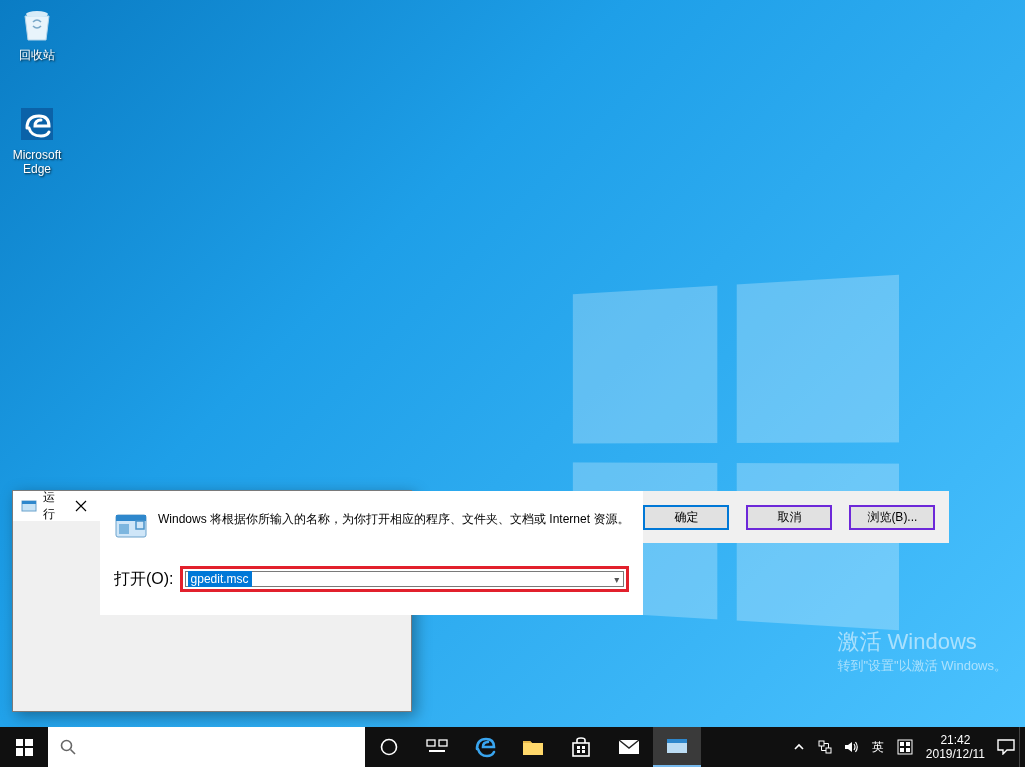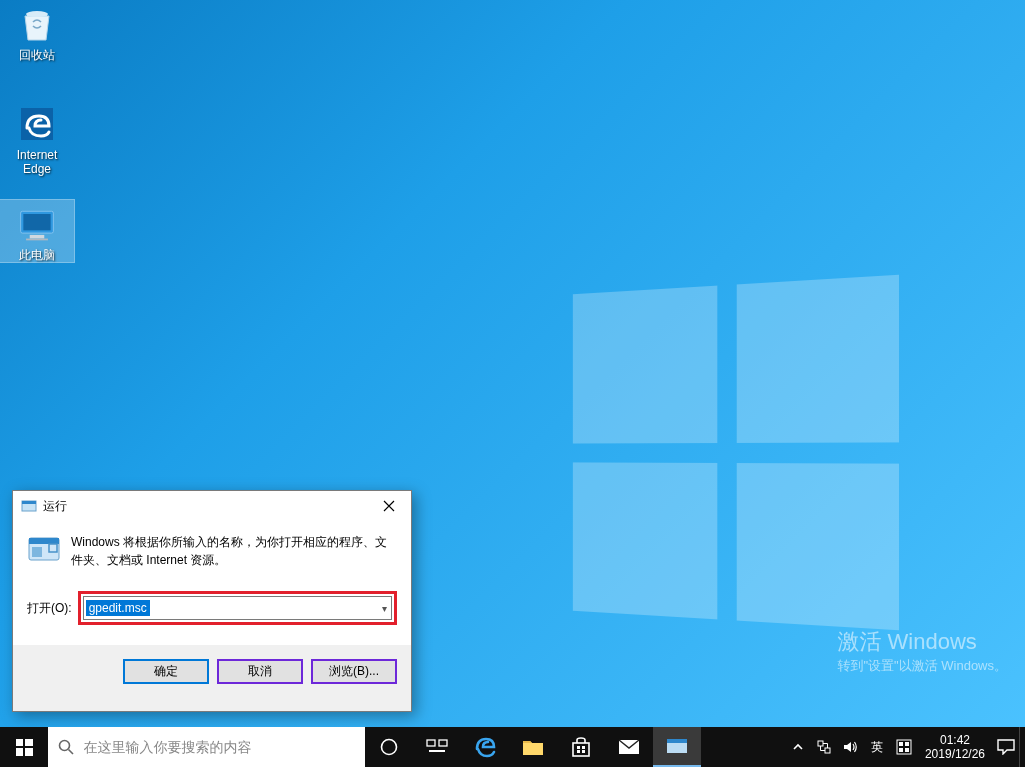--- a/index.html
+++ b/index.html
@@ -56,36 +56,36 @@
     .tray{ margin-left:auto; display:flex; align-items:center; height:100%; }
     .tray .t{ width:26px; height:40px; display:flex; align-items:center; justify-content:center; font-size:13px; }
     .tray .ime{ font-size:12px; width:28px; }
     .tray .clock{ text-align:center; font-size:12px; line-height:14px; padding:0 8px; }
     .tray .showdesk{ width:6px; height:40px; border-left:1px solid #444; }
 
     .run-dialog {
       position:absolute; left:12px; top:490px; width:400px; height:222px;
       background:#f0f0f0; border:1px solid #7a7a7a;
       box-shadow:4px 4px 14px rgba(0,0,0,0.35);
-      display:flex; flex-direction:column;
+      display:flex; 
     }
     .run-title{ height:30px; background:#fff; display:flex; align-items:center; padding-left:8px; font-size:12px; }
     .run-title .ri{ width:16px; height:16px; margin-right:6px; }
     .run-close{ margin-left:auto; width:45px; height:30px; display:flex; align-items:center; justify-content:center; }
     .run-body{ padding:12px 14px 0; background:#fff; flex:0 0 auto; height:124px; }
-    .run-desc{ display:flex; gap:10px; }
+    .run-desc{ display:flex; gap:10px;margin-top:7px; }
     .run-desc .ricon{ width:34px; height:34px; flex:none; }
     .run-desc .txt{ font-size:12px; line-height:18px; }
     .run-input-row{ display:flex; align-items:center; margin-top:22px; gap:6px; }
-    .run-input-row .lb{ font-size:12px; white-space:nowrap; }
+    .run-input-row .lb{ font-size:16px; white-space:nowrap; }
     .combo-wrap{ flex:1; border:3px solid #e2202c; padding:2px; }
-    .combo{ border:1px solid #7a7a7a; background:#fff; height:24px; display:flex; align-items:center; position:relative; }
+    .combo{ border:1px solid #7a7a7a; background:#fff; height:16px; display:flex; align-items:center; position:relative; }
     .combo .val{ background:#0078d7; color:#fff; padding:1px 3px; margin-left:2px; font-size:12px; }
     .combo .dd{ position:absolute; right:4px; font-size:10px; color:#555; }
-    .run-buttons{ background:#f0f0f0; height:52px; display:flex; justify-content:flex-end; align-items:center; padding-right:14px; gap:8px; }
+    .run-buttons{ background:#f0f0f0; height:52px; display:flex; justify-content:flex-end; align-items:center; padding-right:14px; gap:17px; }
     .btn{ width:86px; height:25px; border:2px solid #6d28d9; background:#e1e1e1; font-size:12px; display:flex; align-items:center; justify-content:center; font-family:inherit; }
     .btn.focus{ border:1px solid #0078d7; box-shadow:inset 0 0 0 1px #0078d7; }
 
     svg{ display:block; }
   </style>
 </head>
 <body>
 
 <div class="desktop">
   <div class="winlogo-bg">
@@ -107,35 +107,24 @@
     <div class="lbl">回收站</div>
   </div>
 
   <div id="ico-edge" class="desktop-icon">
     <div class="ico">
       <svg width="40" height="40" viewBox="0 0 40 40">
           <rect x="4" y="4" width="32" height="32" fill="#0b62a8"></rect>
           <path d="M10 24 Q10 12 22 12 Q32 12 32 22 L18 22 Q18 16 24 16 M12 24 Q14 32 24 32 Q30 32 32 28" fill="none" stroke="#fff" stroke-width="3" stroke-linecap="round"></path>
         </svg>
     </div>
-    <div class="lbl" style="white-space:pre-line">Internet
+    <div class="lbl" style="white-space:pre-line">Microsoft
 Edge</div>
   </div>
 
-  <div id="ico-pc" class="desktop-icon selected">
-    <div class="ico">
-      <svg width="44" height="40" viewBox="0 0 44 40">
-          <rect x="4" y="6" width="36" height="24" rx="2" fill="#2f98e0" stroke="#87c5ef"></rect>
-          <rect x="7" y="9" width="30" height="18" fill="#1167a8"></rect>
-          <rect x="14" y="32" width="16" height="4" fill="#cfd8df"></rect>
-          <rect x="10" y="36" width="24" height="2" fill="#aeb9c2"></rect>
-        </svg>
-    </div>
-    <div class="lbl">此电脑</div>
-  </div>
 
 
   <div class="activation">
     <div class="t1">激活 Windows</div>
     <div class="t2">转到"设置"以激活 Windows。</div>
   </div>
 
   <div class="run-dialog">
     <div class="run-title">
       <span class="ri">
@@ -190,21 +179,20 @@
         <div></div>
       </div>
   </div>
   <div class="search-box">
     <span class="sico">
       <svg width="18" height="18" viewBox="0 0 18 18">
           <circle cx="7.5" cy="7.5" r="5" fill="none" stroke="#666" stroke-width="1.6"></circle>
           <line x1="11.5" y1="11.5" x2="16" y2="16" stroke="#666" stroke-width="1.6"></line>
         </svg>
     </span>
-    <input type="text" placeholder="在这里输入你要搜索的内容" style="">
   </div>
   <div class="tb-icon">
       <svg width="20" height="20" viewBox="0 0 20 20">
         <circle cx="10" cy="10" r="7.5" fill="none" stroke="#fff" stroke-width="1.6"></circle>
       </svg>
     </div>
   <div class="tb-icon">
       <svg width="22" height="18" viewBox="0 0 22 18">
         <rect x="1" y="2" width="8" height="6" fill="none" stroke="#fff" stroke-width="1.3"></rect>
         <rect x="13" y="2" width="8" height="6" fill="none" stroke="#fff" stroke-width="1.3"></rect>
@@ -268,22 +256,22 @@
     <div class="t">
         <svg width="16" height="16" viewBox="0 0 16 16">
           <rect x="1" y="1" width="14" height="14" fill="none" stroke="#fff"></rect>
           <rect x="3" y="3" width="4" height="4" fill="#fff"></rect>
           <rect x="9" y="3" width="4" height="4" fill="#fff"></rect>
           <rect x="3" y="9" width="4" height="4" fill="#fff"></rect>
           <rect x="9" y="9" width="4" height="4" fill="#fff"></rect>
         </svg>
       </div>
     <div class="clock">
-      <div>01:42</div>
-      <div>2019/12/26</div>
+      <div>21:42</div>
+      <div>2019/12/11</div>
     </div>
     <div class="t">
         <svg width="18" height="16" viewBox="0 0 18 16">
           <path d="M1 1 L17 1 L17 11 L10 11 L6 15 L6 11 L1 11 Z" fill="none" stroke="#fff" stroke-width="1.4"></path>
         </svg>
       </div>
     <div class="showdesk"></div>
   </div>
 </div>
 

